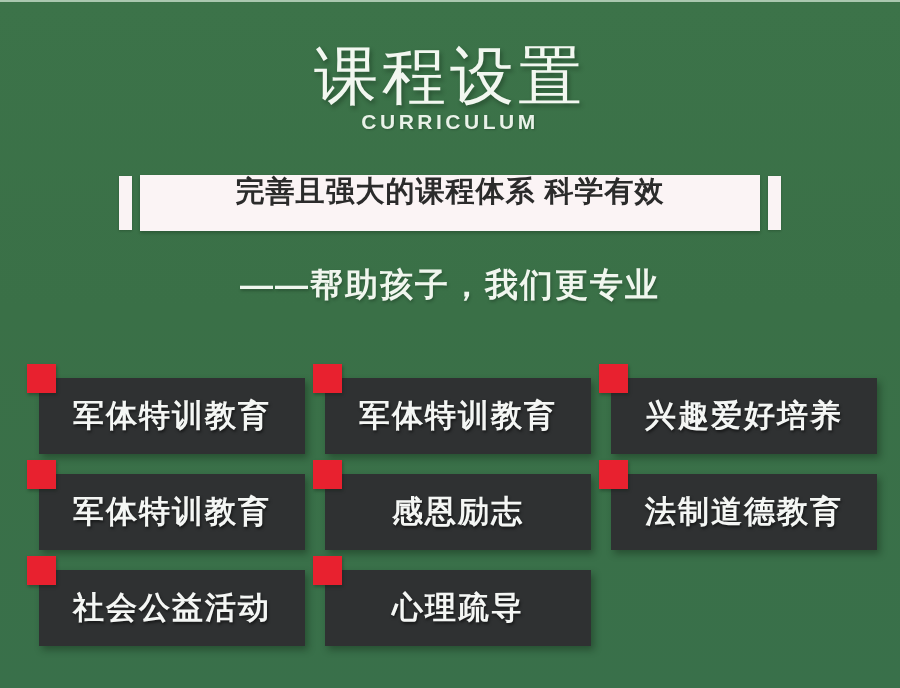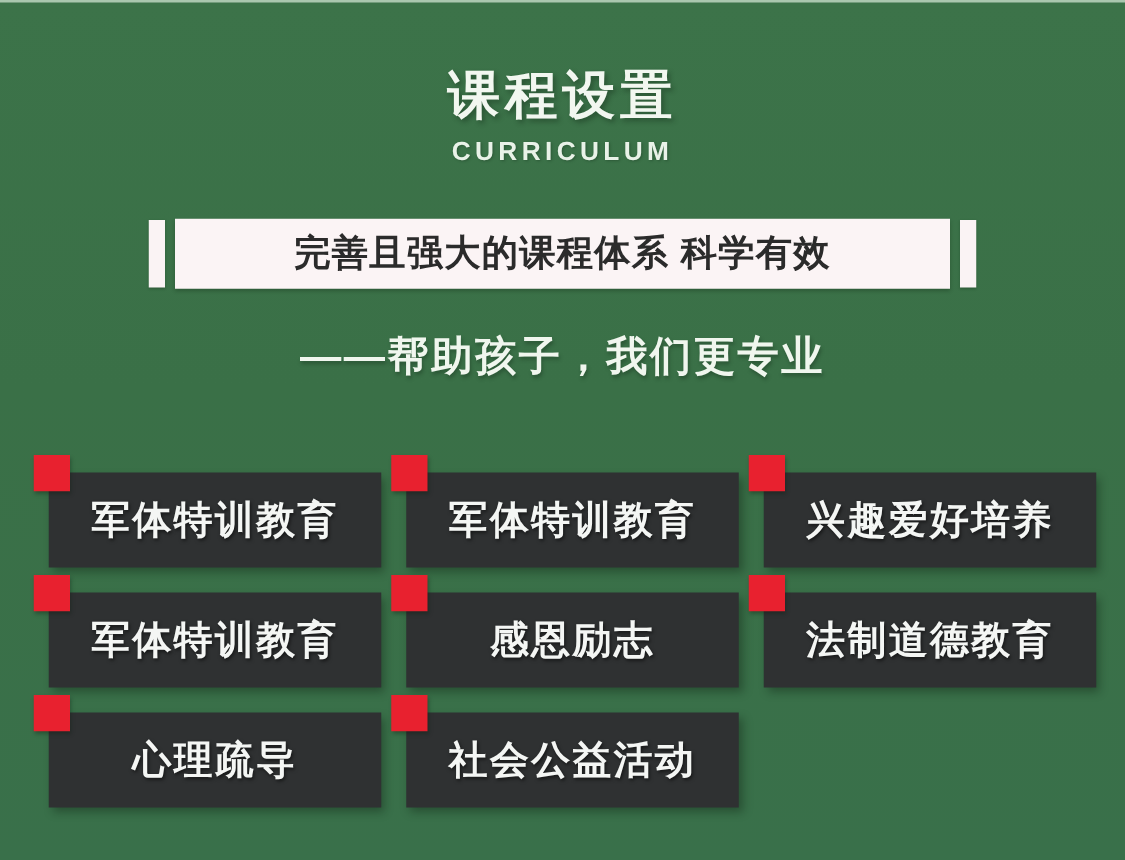--- a/index.html
+++ b/index.html
@@ -33,23 +33,23 @@
 
   
   .header {
     position: absolute;
     left: 0;
     top: 42px;
     width: 900px;
     text-align: center;
   }
   .main-title {
-    font-size: 42px;
+    font-size: 64px;
     line-height: 68px;
-    font-weight: bold;
+    font-weight: normal;
     color: #f2f7f0;
     letter-spacing: 4px;
     text-shadow: 2px 3px 4px rgba(20,45,25,0.45);
   }
   .sub-title {
     margin-top: 0;
     font-size: 21px;
     line-height: 24px;
     letter-spacing: 3.5px;
     font-weight: bold;
@@ -73,21 +73,20 @@
     width: 13px;
     height: 54px;
     background: #faf3f4;
     box-shadow: 0 1px 2px rgba(15,40,20,0.3);
   }
   .banner-box {
     width: 620px;
     height: 56px;
     background: #fbf4f5;
     display: flex;
-    align-items: center;
     justify-content: center;
     box-shadow: 0 2px 3px rgba(15,40,20,0.32);
   }
   .banner-text {
     font-size: 29px;
     line-height: 32px;
     font-weight: bold;
     color: #2b2b2b;
     letter-spacing: 1px;
     white-space: nowrap;
@@ -216,27 +215,27 @@
 
     <div class="card-slot">
       <div class="card">
         <span class="card-label">法制道德教育</span>
       </div>
       <div class="card-badge"></div>
     </div>
 
     <div class="card-slot">
       <div class="card">
+        <span class="card-label">社会公益活动</span>
+      </div>
+      <div class="card-badge"></div>
+    </div>
+
+    <div class="card-slot">
+      <div class="card">
         <span class="card-label">心理疏导</span>
-      </div>
-      <div class="card-badge"></div>
-    </div>
-
-    <div class="card-slot">
-      <div class="card">
-        <span class="card-label">社会公益活动</span>
       </div>
       <div class="card-badge"></div>
     </div>
 
 
   </div>
 </div>
 
 </body></html>

